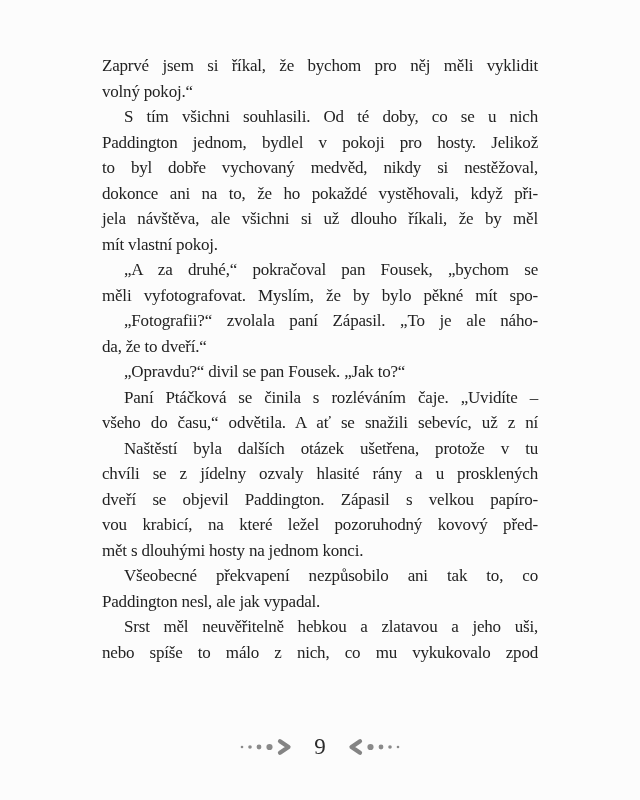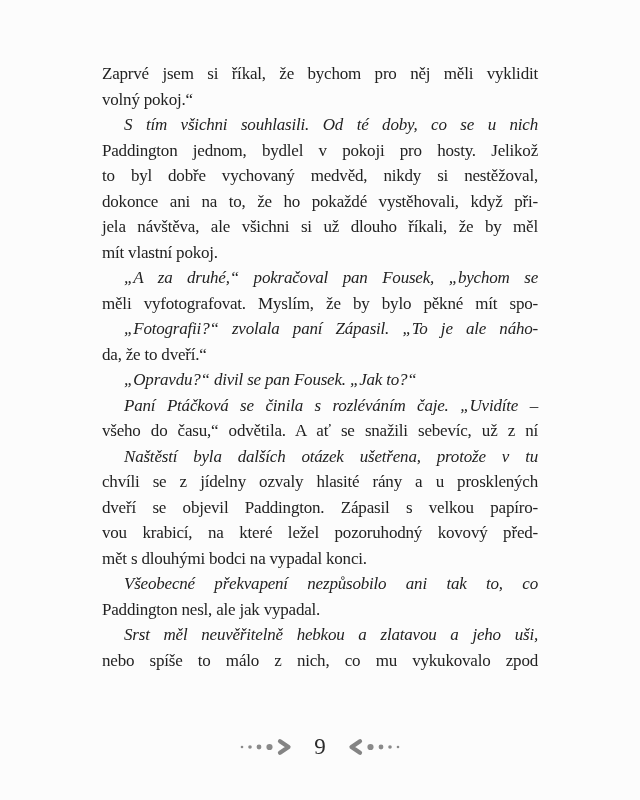--- a/index.html
+++ b/index.html
@@ -15,38 +15,37 @@
     font-family: "Liberation Serif", serif;
   }
   .page {
     position: absolute;
     inset: 0;
     background: #fcfcfc;
   }
   .text-block {
     position: absolute;
     left: 102px;
-    top: 61px;
+    top: 53px;
     width: 436px;
     font-size: 17px;
     line-height: 25.5px;
     letter-spacing: -0.2px;
     color: #222222;
   }
   .line {
     text-align: justify;
     text-align-last: justify;
     white-space: normal;
   }
   .line.para-end {
     text-align-last: left;
   }
   .line.indent {
     text-indent: 22px;
-    font-style: italic;
   }
   .footer {
     position: absolute;
     left: 0;
     top: 731px;
     width: 640px;
     height: 32px;
     display: flex;
     align-items: center;
     justify-content: center;
@@ -82,21 +81,21 @@
       <div class="line">měli vyfotografovat. Myslím, že by bylo pěkné mít spo-</div>
       <div class="line indent">„Fotografii?“ zvolala paní Zápasil. „To je ale náho-</div>
       <div class="line para-end">da, že to dveří.“</div>
       <div class="line indent para-end">„Opravdu?“ divil se pan Fousek. „Jak to?“</div>
       <div class="line indent">Paní Ptáčková se činila s rozléváním čaje. „Uvidíte –</div>
       <div class="line">všeho do času,“ odvětila. A ať se snažili sebevíc, už z ní</div>
       <div class="line indent">Naštěstí byla dalších otázek ušetřena, protože v tu</div>
       <div class="line">chvíli se z jídelny ozvaly hlasité rány a u prosklených</div>
       <div class="line">dveří se objevil Paddington. Zápasil s velkou papíro-</div>
       <div class="line">vou krabicí, na které ležel pozoruhodný kovový před-</div>
-      <div class="line para-end">mět s dlouhými bodci na vypadal konci.</div>
+      <div class="line para-end">mět s dlouhými hosty na jednom konci.</div>
       <div class="line indent">Všeobecné překvapení nezpůsobilo ani tak to, co</div>
       <div class="line para-end">Paddington nesl, ale jak vypadal.</div>
       <div class="line indent">Srst měl neuvěřitelně hebkou a zlatavou a jeho uši,</div>
       <div class="line">nebo spíše to málo z nich, co mu vykukovalo zpod</div>
     </div>
 
   <div class="footer">
 
     <svg class="ornament" width="56" height="18" viewBox="0 0 56 18" xmlns="http://www.w3.org/2000/svg">
       <circle cx="3" cy="9" r="1.3" fill="#8a8a8a"></circle>

